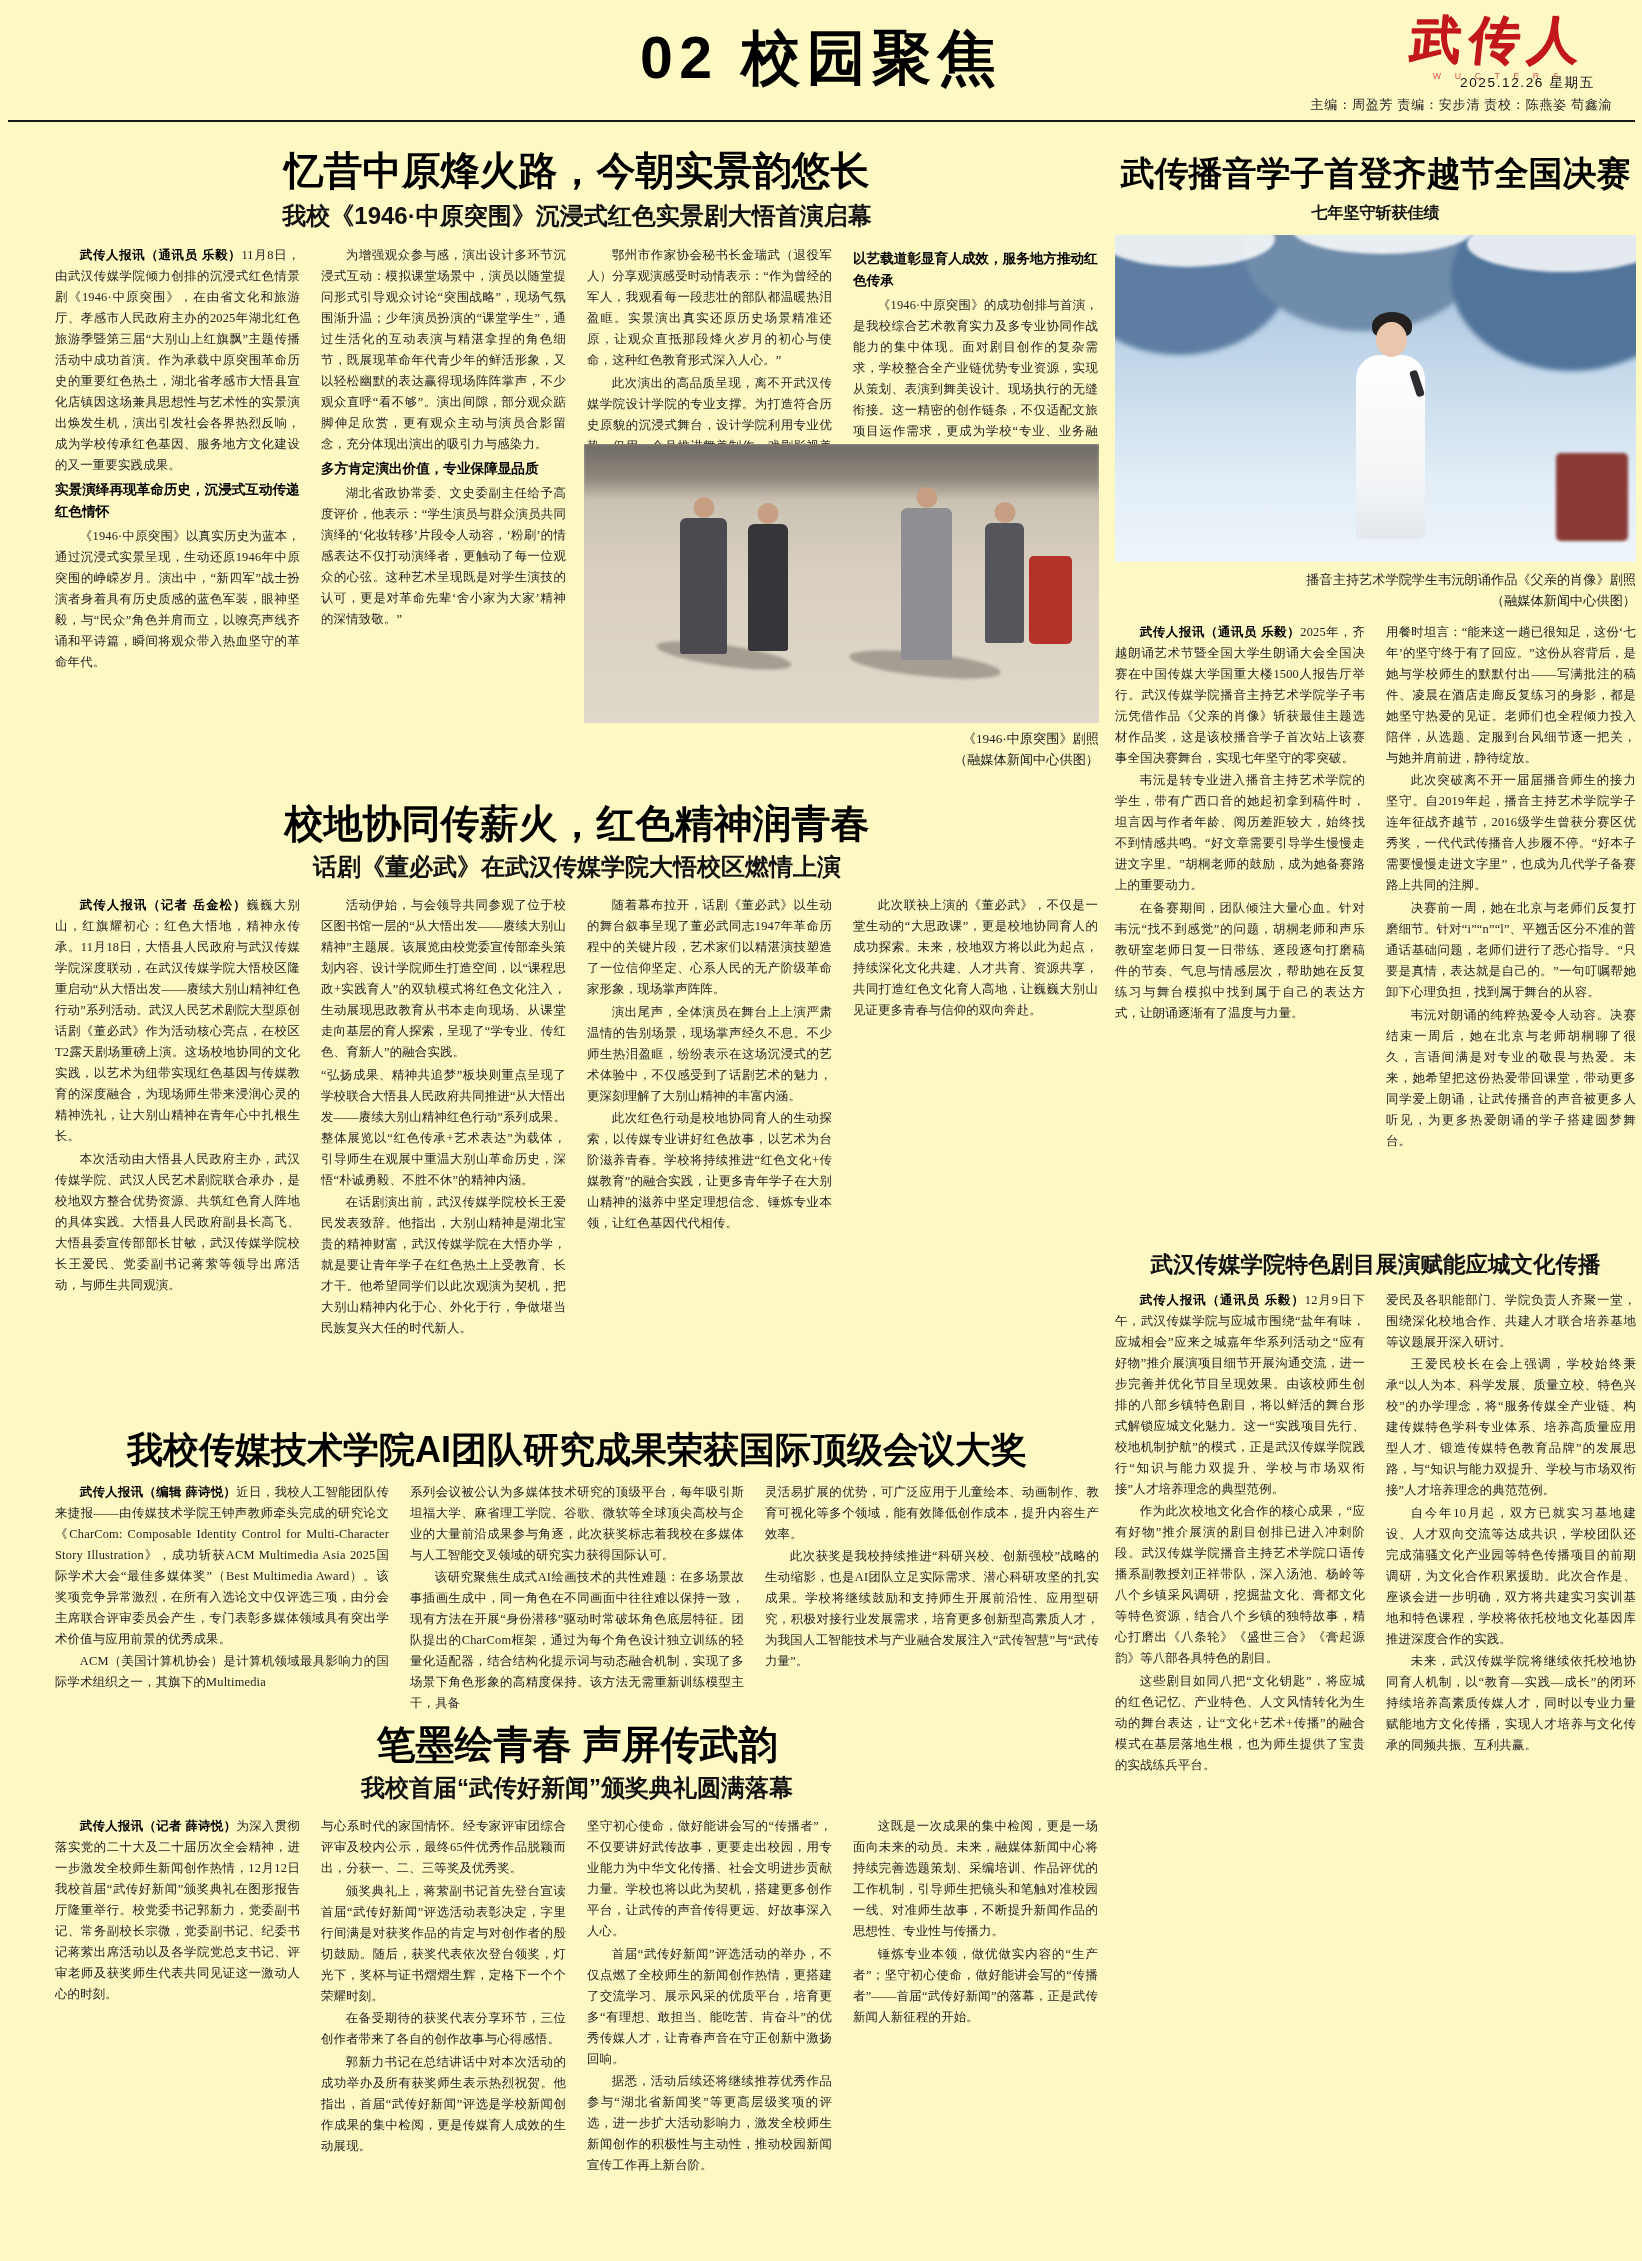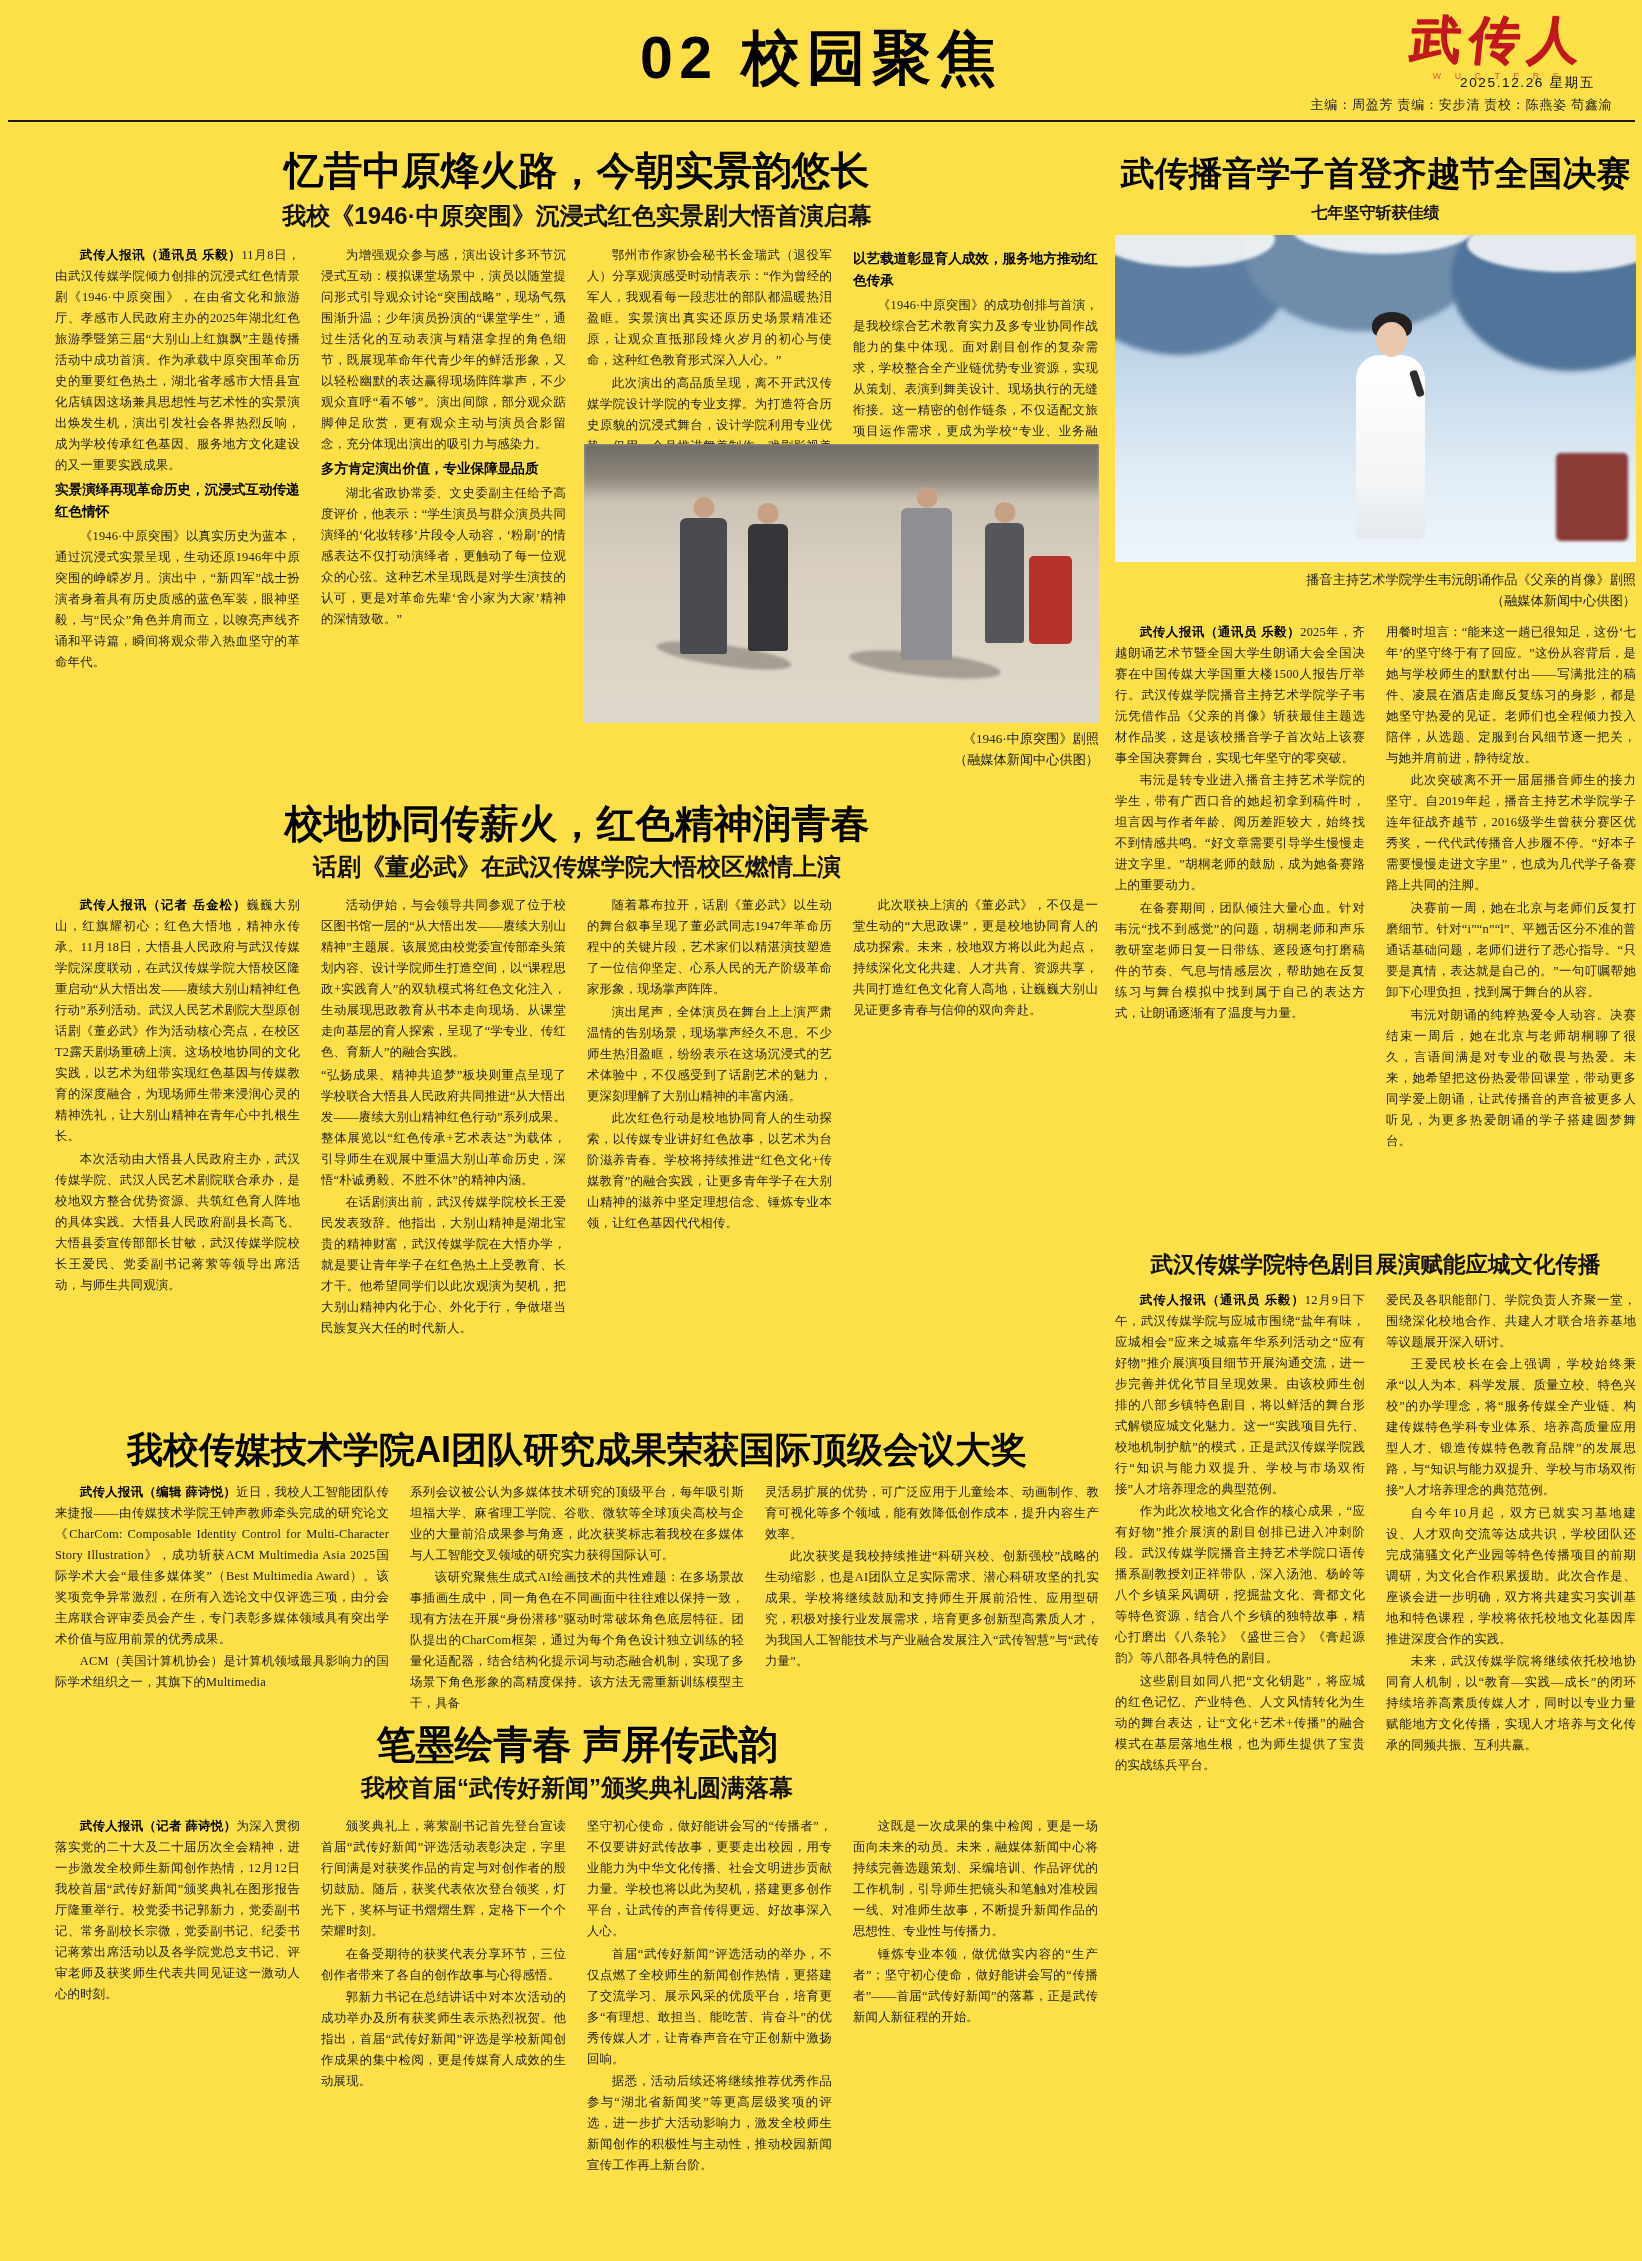--- a/index.html
+++ b/index.html
@@ -1,17 +1,17 @@
 <!DOCTYPE html>
 <html style="font-size:13px"><head>
 <meta charset="utf-8">
 <style>
   html,body{margin:0;padding:0;}
   body{width:1643px;height:2261px;background:#f4f2ee;font-family:"Liberation Serif",serif;color:#1b1b1b;}
-  .page{position:relative;width:1643px;height:2261px;background:#fde047;overflow:hidden;}
+  .page{position:relative;width:1643px;height:2261px;background:#fef9c3;overflow:hidden;}
 
   
   .masthead{position:absolute;left:0;top:0;width:1643px;height:122px;}
   .page-label{position:absolute;left:0;top:19px;width:1643px;text-align:center;
     font-family:"Liberation Sans",sans-serif;font-weight:900;font-size:59px;letter-spacing:6.4px;color:#000;}
   .logo-wrap{position:absolute;right:56px;top:6.4px;text-align:right;}
   .logo{font-family:"Liberation Serif",serif;font-weight:900;font-size:51px;color:#c2171d;
     letter-spacing:8px;transform:skewX(-6deg);display:inline-block;text-shadow:0.8px 0.8px 0 #c2171d;}
   .logo-sub{display:block;font-family:"Liberation Sans",sans-serif;font-size:8.8px;color:#d9534f;
     letter-spacing:5.6px;margin-top:-4.8px;text-align:center;}
@@ -254,20 +254,21 @@
   </div>
 
   <div class="article a6">
     <div class="hl">笔墨绘青春 声屏传武韵</div>
     <div class="sh">我校首届“武传好新闻”颁奖典礼圆满落幕</div>
     <div class="cols" style="gap:21px;">
       <div class="col">
         <p class="para"><b class="lead">武传人报讯（记者  薛诗悦）</b><span>为深入贯彻落实党的二十大及二十届历次全会精神，进一步激发全校师生新闻创作热情，12月12日我校首届“武传好新闻”颁奖典礼在图形报告厅隆重举行。校党委书记郭新力，党委副书记、常务副校长宗微，党委副书记、纪委书记蒋萦出席活动以及各学院党总支书记、评审老师及获奖师生代表共同见证这一激动人心的时刻。</span></p>
       </div>
       <div class="col">
+        <p class="para" style="text-indent:0;">与心系时代的家国情怀。经专家评审团综合评审及校内公示，最终65件优秀作品脱颖而出，分获一、二、三等奖及优秀奖。</p>
         <p class="para">颁奖典礼上，蒋萦副书记首先登台宣读首届“武传好新闻”评选活动表彰决定，字里行间满是对获奖作品的肯定与对创作者的殷切鼓励。随后，获奖代表依次登台领奖，灯光下，奖杯与证书熠熠生辉，定格下一个个荣耀时刻。</p>
         <p class="para">在备受期待的获奖代表分享环节，三位创作者带来了各自的创作故事与心得感悟。</p>
         <p class="para">郭新力书记在总结讲话中对本次活动的成功举办及所有获奖师生表示热烈祝贺。他指出，首届“武传好新闻”评选是学校新闻创作成果的集中检阅，更是传媒育人成效的生动展现。</p>
       </div>
       <div class="col">
         <p class="para" style="text-indent:0;">坚守初心使命，做好能讲会写的“传播者”，不仅要讲好武传故事，更要走出校园，用专业能力为中华文化传播、社会文明进步贡献力量。学校也将以此为契机，搭建更多创作平台，让武传的声音传得更远、好故事深入人心。</p>
         <p class="para">首届“武传好新闻”评选活动的举办，不仅点燃了全校师生的新闻创作热情，更搭建了交流学习、展示风采的优质平台，培育更多“有理想、敢担当、能吃苦、肯奋斗”的优秀传媒人才，让青春声音在守正创新中激扬回响。</p>
         <p class="para">据悉，活动后续还将继续推荐优秀作品参与“湖北省新闻奖”等更高层级奖项的评选，进一步扩大活动影响力，激发全校师生新闻创作的积极性与主动性，推动校园新闻宣传工作再上新台阶。</p>
       </div>
       <div class="col">

